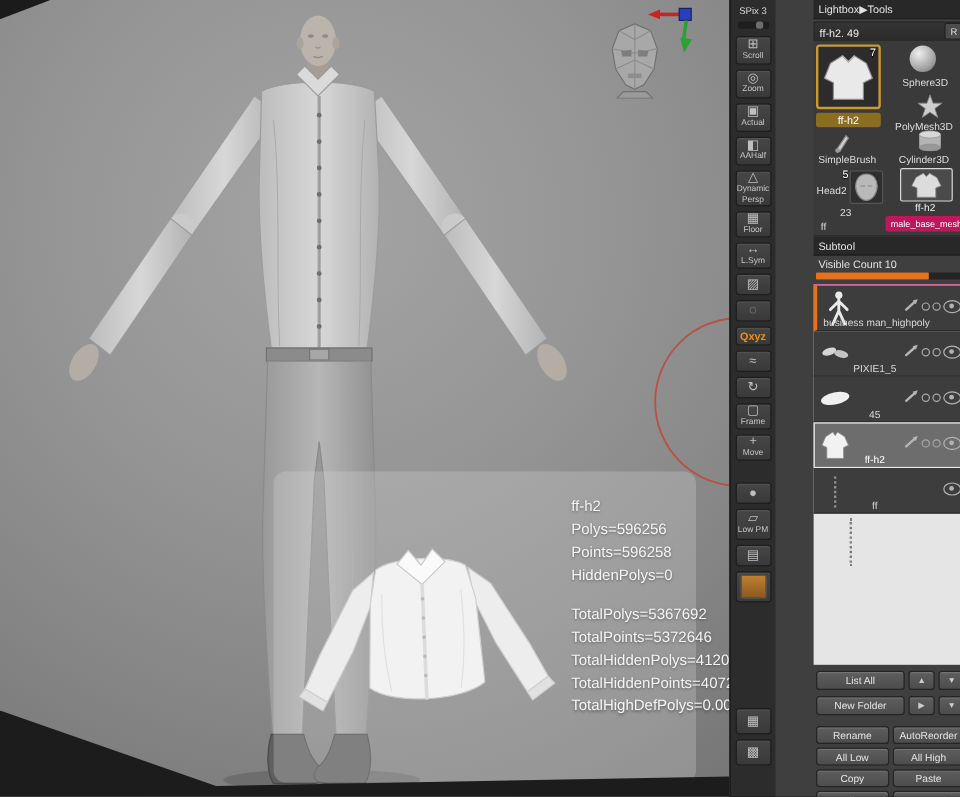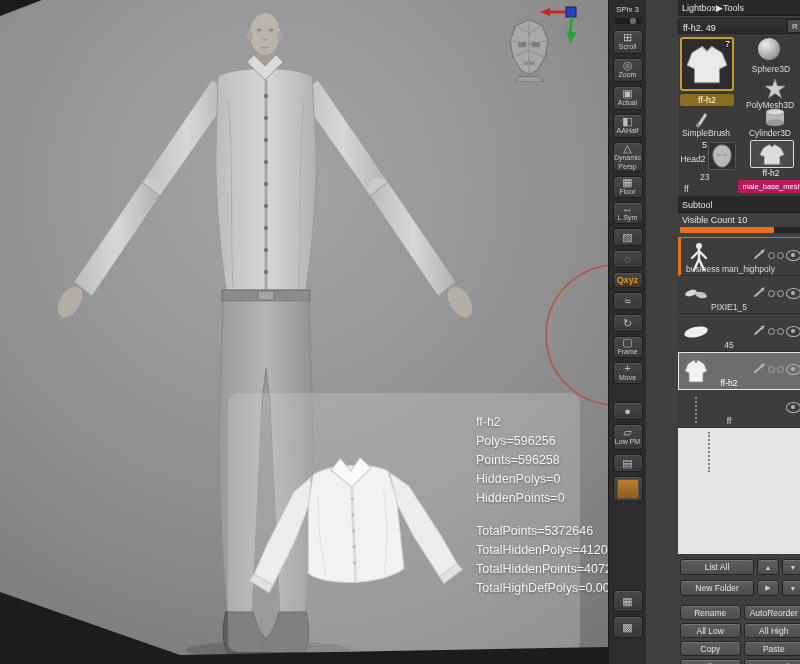--- a/index.html
+++ b/index.html
@@ -218,22 +218,22 @@
         <circle cx="117.1" cy="120" r="1.5" fill="#bbb"></circle>
         <path d="M84,50 C82,80 84,110 88,132" stroke="#e0e0e0" fill="none"></path>
         <path d="M150,50 C152,80 150,110 146,132" stroke="#e0e0e0" fill="none"></path>
       </g>
     </svg>
     <div class="overlay-text">
       <div>ff-h2</div>
       <div>Polys=596256</div>
       <div>Points=596258</div>
       <div>HiddenPolys=0</div>
-      <div>HiddenPoints=0</div>
       <div class="gap"></div>
+      <div>TotalPolys=5367692</div>
       <div>TotalPoints=5372646</div>
       <div>TotalHiddenPolys=4120</div>
       <div>TotalHiddenPoints=4072</div>
       <div>TotalHighDefPolys=0.0000000 Mil</div>
     </div>
   </div>
 
   <div class="corner-tl"></div>
   <div class="bottom-dark"></div>
 </div>

